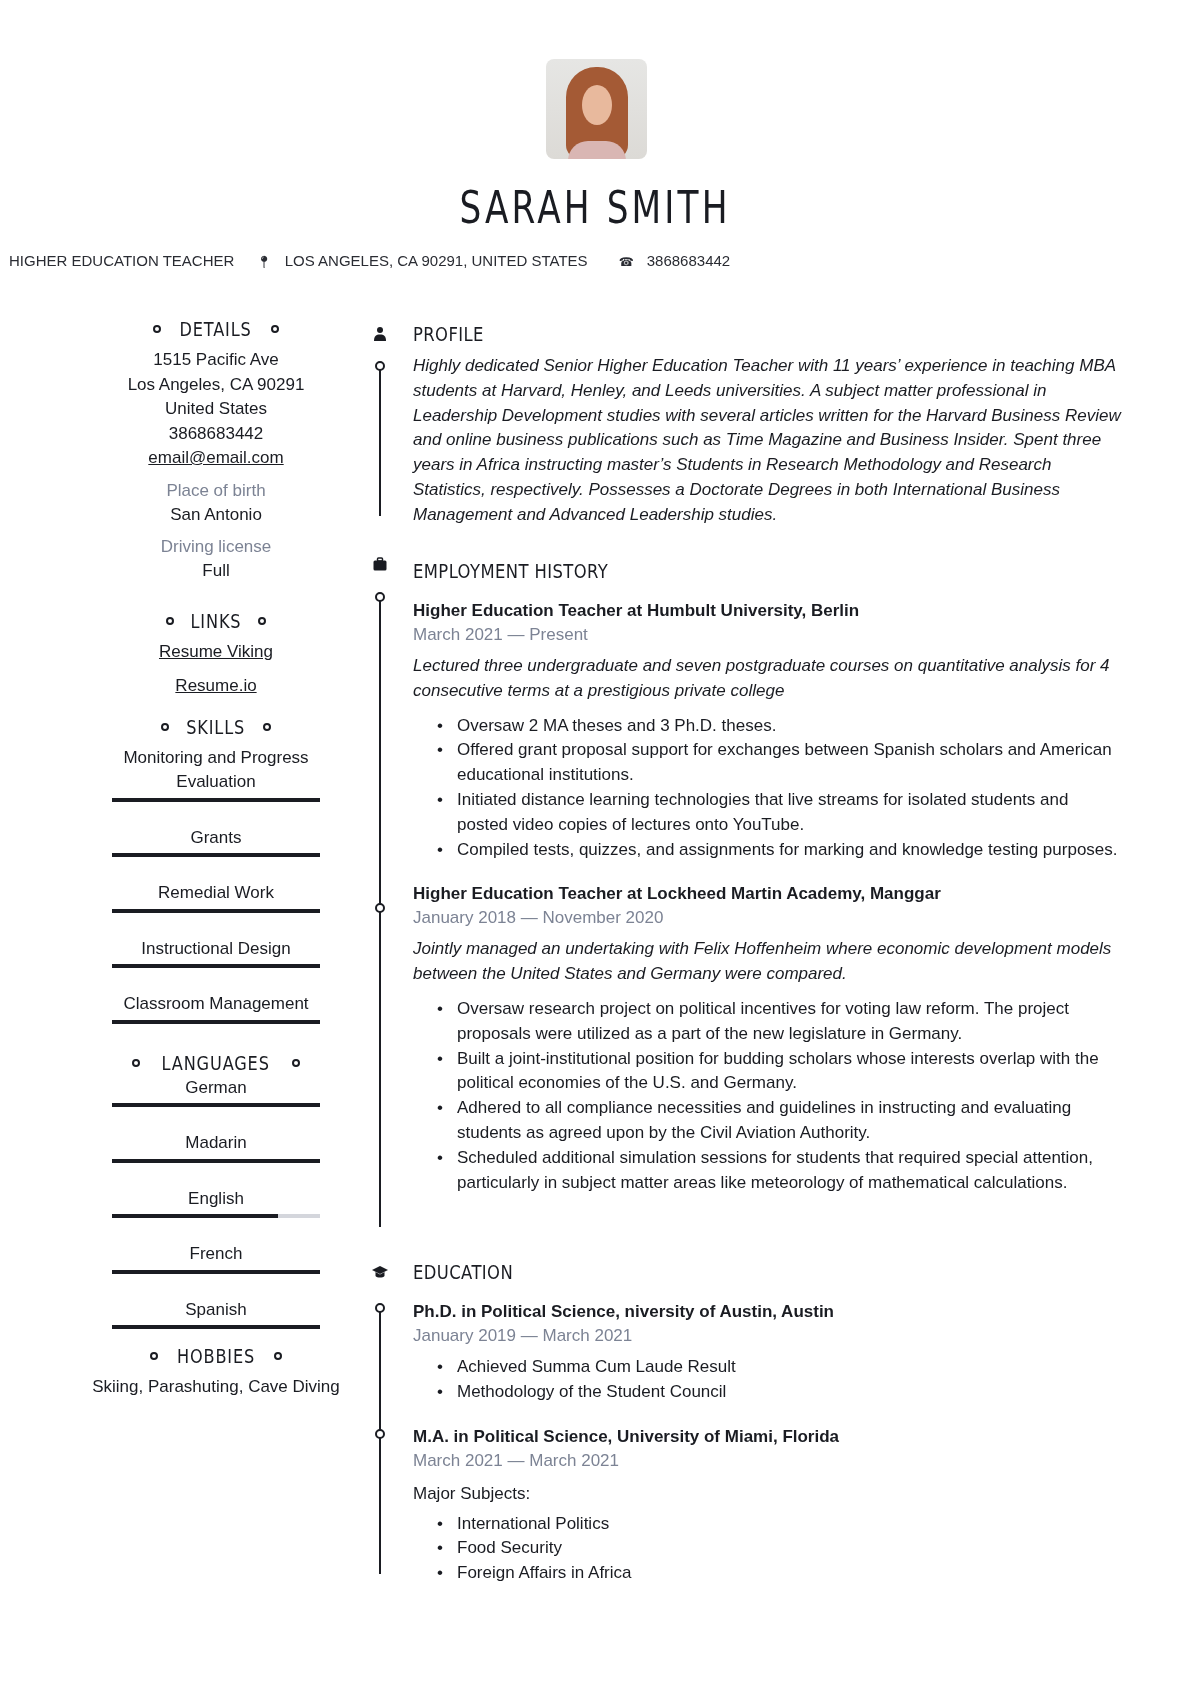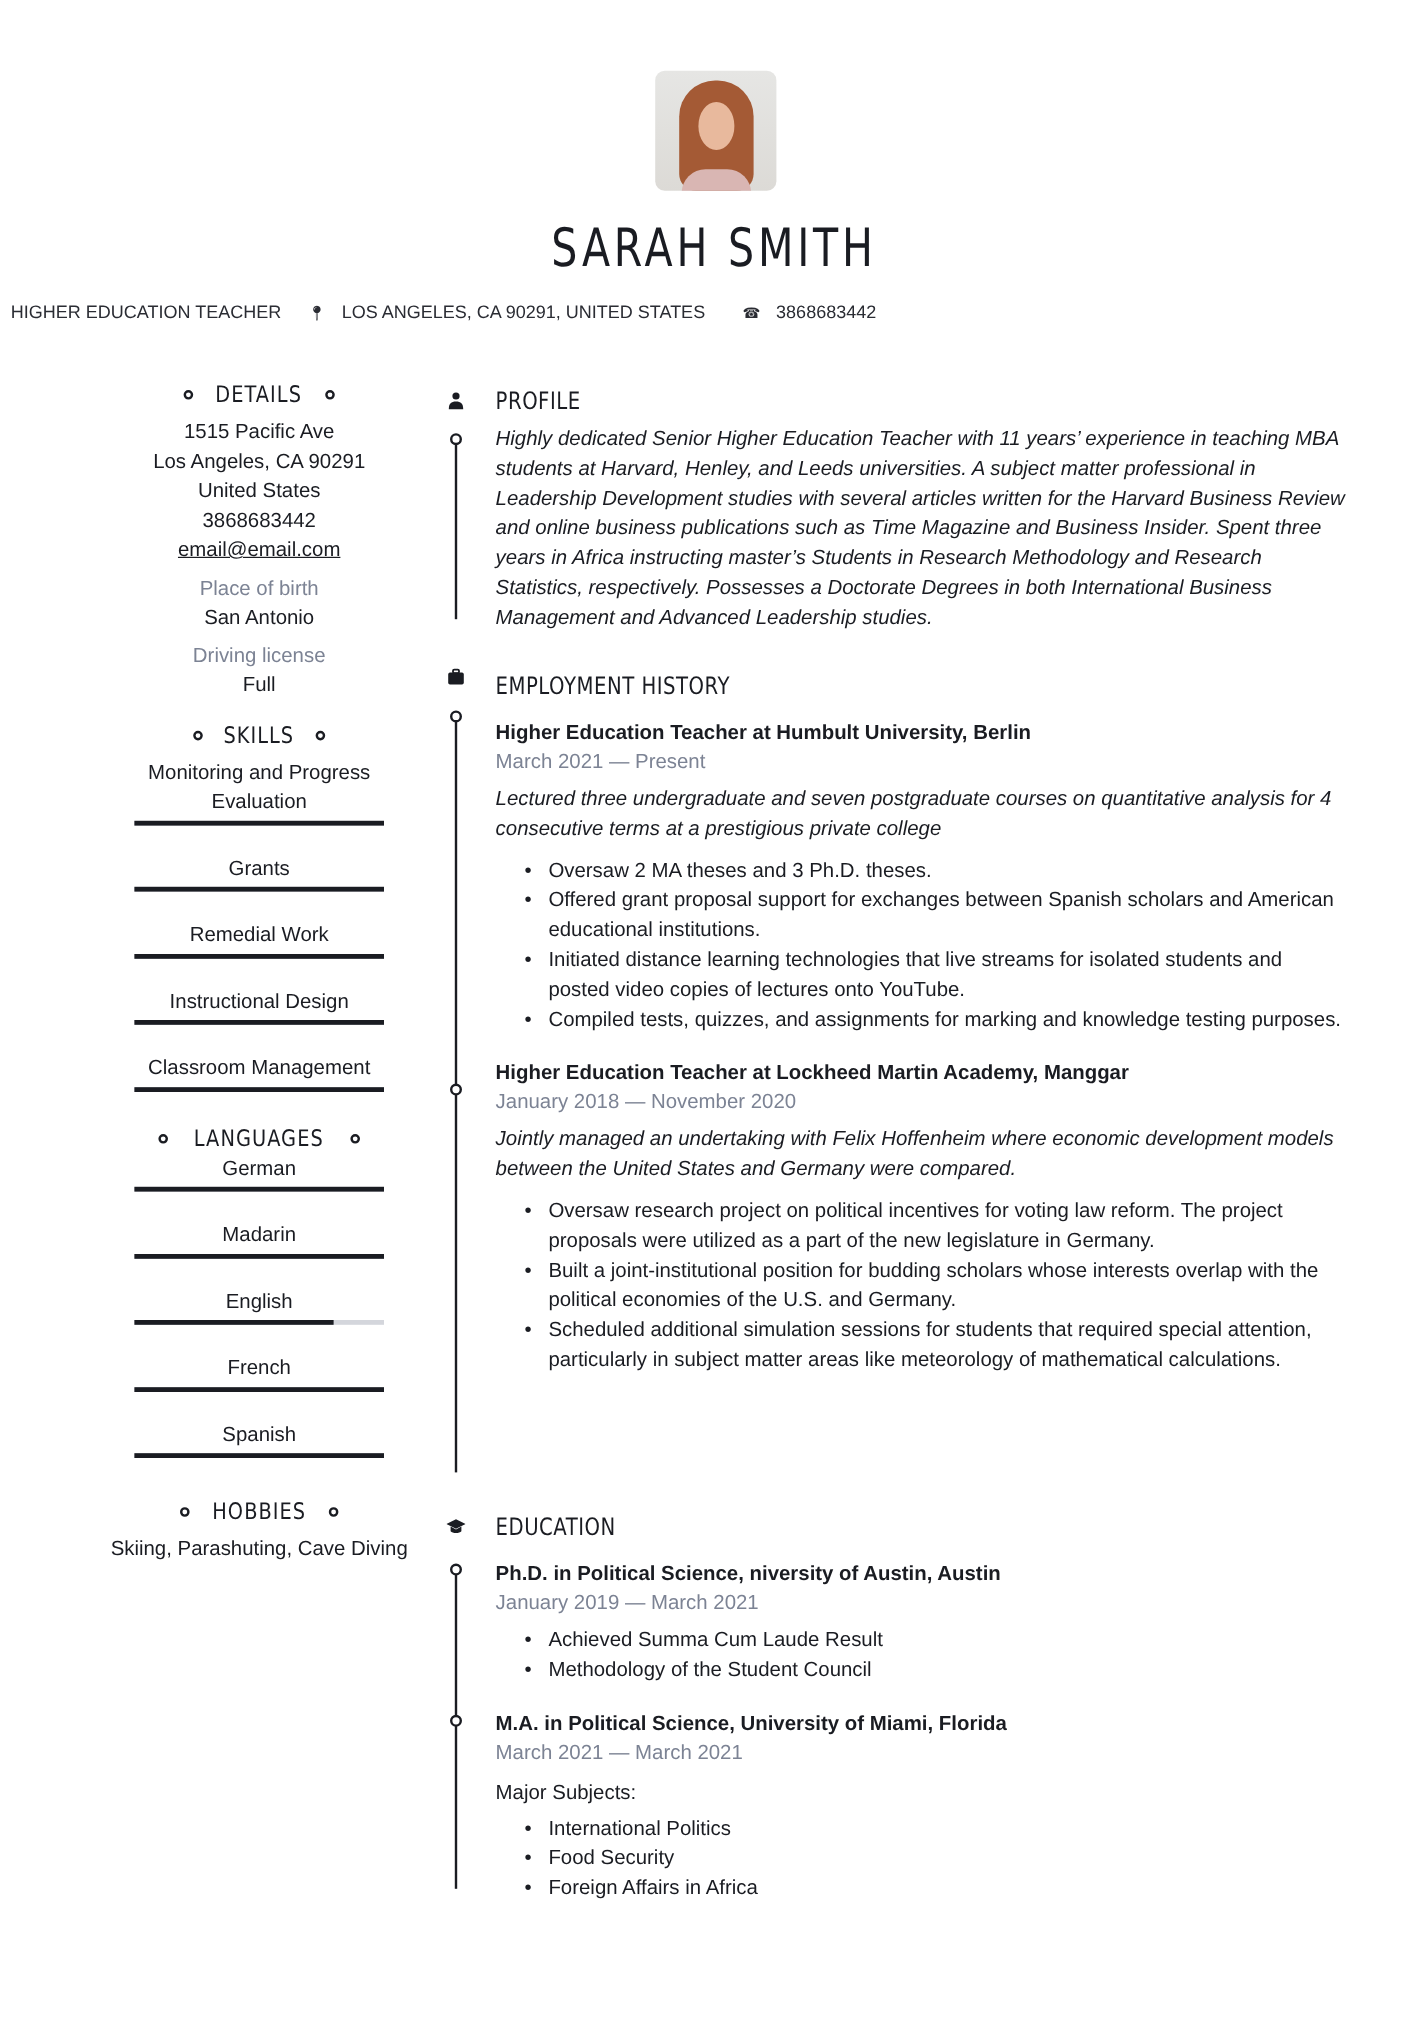--- a/index.html
+++ b/index.html
@@ -72,20 +72,29 @@
     <div class="ltext">Los Angeles, CA 90291</div>
     <div class="ltext">United States</div>
     <div class="ltext">3868683442</div>
     <div class="ltext" style="text-decoration: underline;">email@email.com</div>
     <div class="llabel">Place of birth</div>
     <div class="ltext">San Antonio</div>
     <div class="llabel">Driving license</div>
     <div class="ltext">Full</div>
   </div>
 
+  <div class="sec">
+    <div class="lhead">
+        <span class="dot"></span>
+        <span class="t">LINKS</span>
+        <span class="dot"></span>
+      </div>
+    <a class="llink">Resume Viking</a>
+    <a class="llink">Resume.io</a>
+  </div>
 
   <div class="sec" style="margin-top: 18px;">
     <div class="lhead">
         <span class="dot"></span>
         <span class="t">SKILLS</span>
         <span class="dot"></span>
       </div>
     <div style="padding-top:0;">
         <div class="skill" style="padding-top:0;">Monitoring and Progress Evaluation</div>
         <div class="bar">
@@ -149,21 +158,21 @@
         </div>
       </div>
     <div>
         <div class="skill">Spanish</div>
         <div class="bar">
           <div class="fill" style="width:100%"></div>
         </div>
       </div>
   </div>
 
-  <div class="sec" style="margin-top: 34px;">
+  <div class="sec" style="margin-top: 16px;">
     <div class="lhead">
         <span class="dot"></span>
         <span class="t">HOBBIES</span>
         <span class="dot"></span>
       </div>
     <div class="ltext">Skiing, Parashuting, Cave Diving</div>
   </div>
 </div>
 
 <div class="timeline" style="top: 366px; height: 150px;"></div>
@@ -210,20 +219,21 @@
     </ul>
   </div>
 
   <div style="margin-top: 20px;">
     <div class="jtitle">Higher Education Teacher at Lockheed Martin Academy, Manggar</div>
     <div class="jdate">January 2018 — November 2020</div>
     <div class="ital" style="margin-top: 8px;">Jointly managed an undertaking with Felix Hoffenheim where economic development models between the United States and Germany were compared.</div>
     <ul class="bul">
       <li>Oversaw research project on political incentives for voting law reform. The project proposals were utilized as a part of the new legislature in Germany.</li>
       <li>Built a joint-institutional position for budding scholars whose interests overlap with the political economies of the U.S. and Germany.</li>
+      <li>Adhered to all compliance necessities and guidelines in instructing and evaluating students as agreed upon by the Civil Aviation Authority.</li>
       <li>Scheduled additional simulation sessions for students that required special attention, particularly in subject matter areas like meteorology of mathematical calculations.</li>
     </ul>
   </div>
 </div>
 
 <div class="right" style="top: 1260px;">
   <div class="rhead">EDUCATION</div>
 
   <div style="margin-top: 8px;">
     <div class="jtitle">Ph.D. in Political Science, niversity of Austin, Austin</div>

